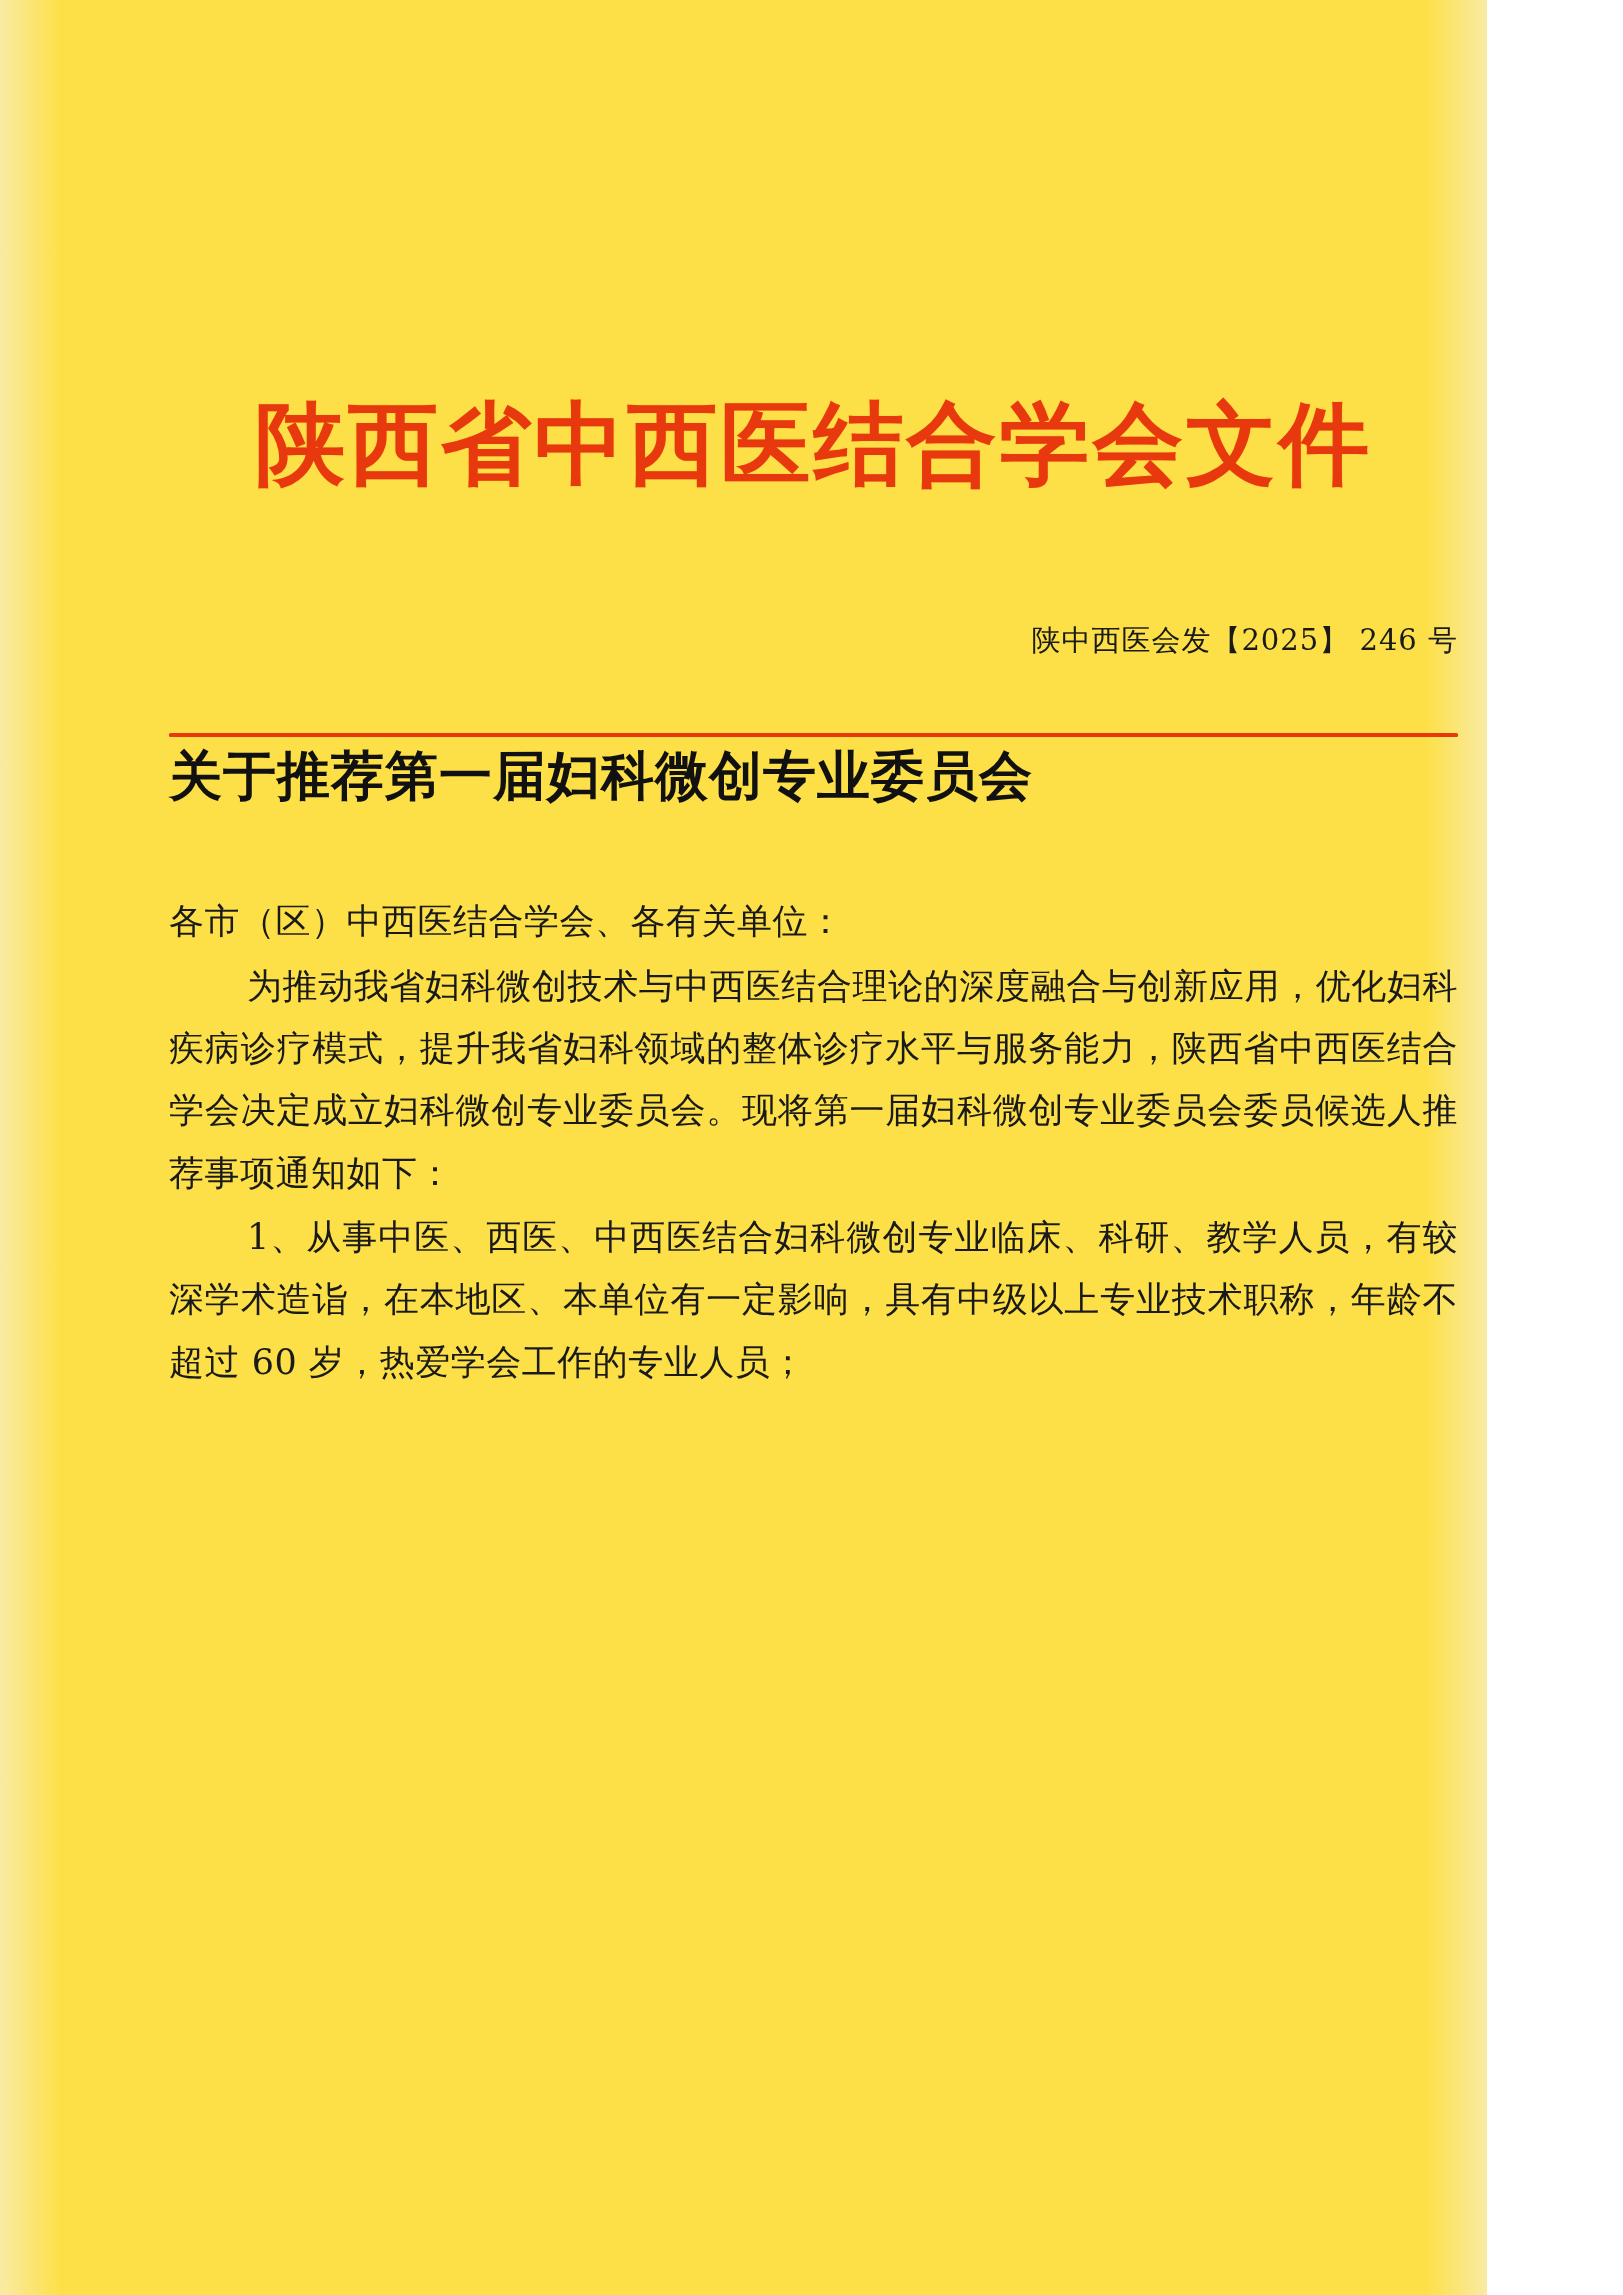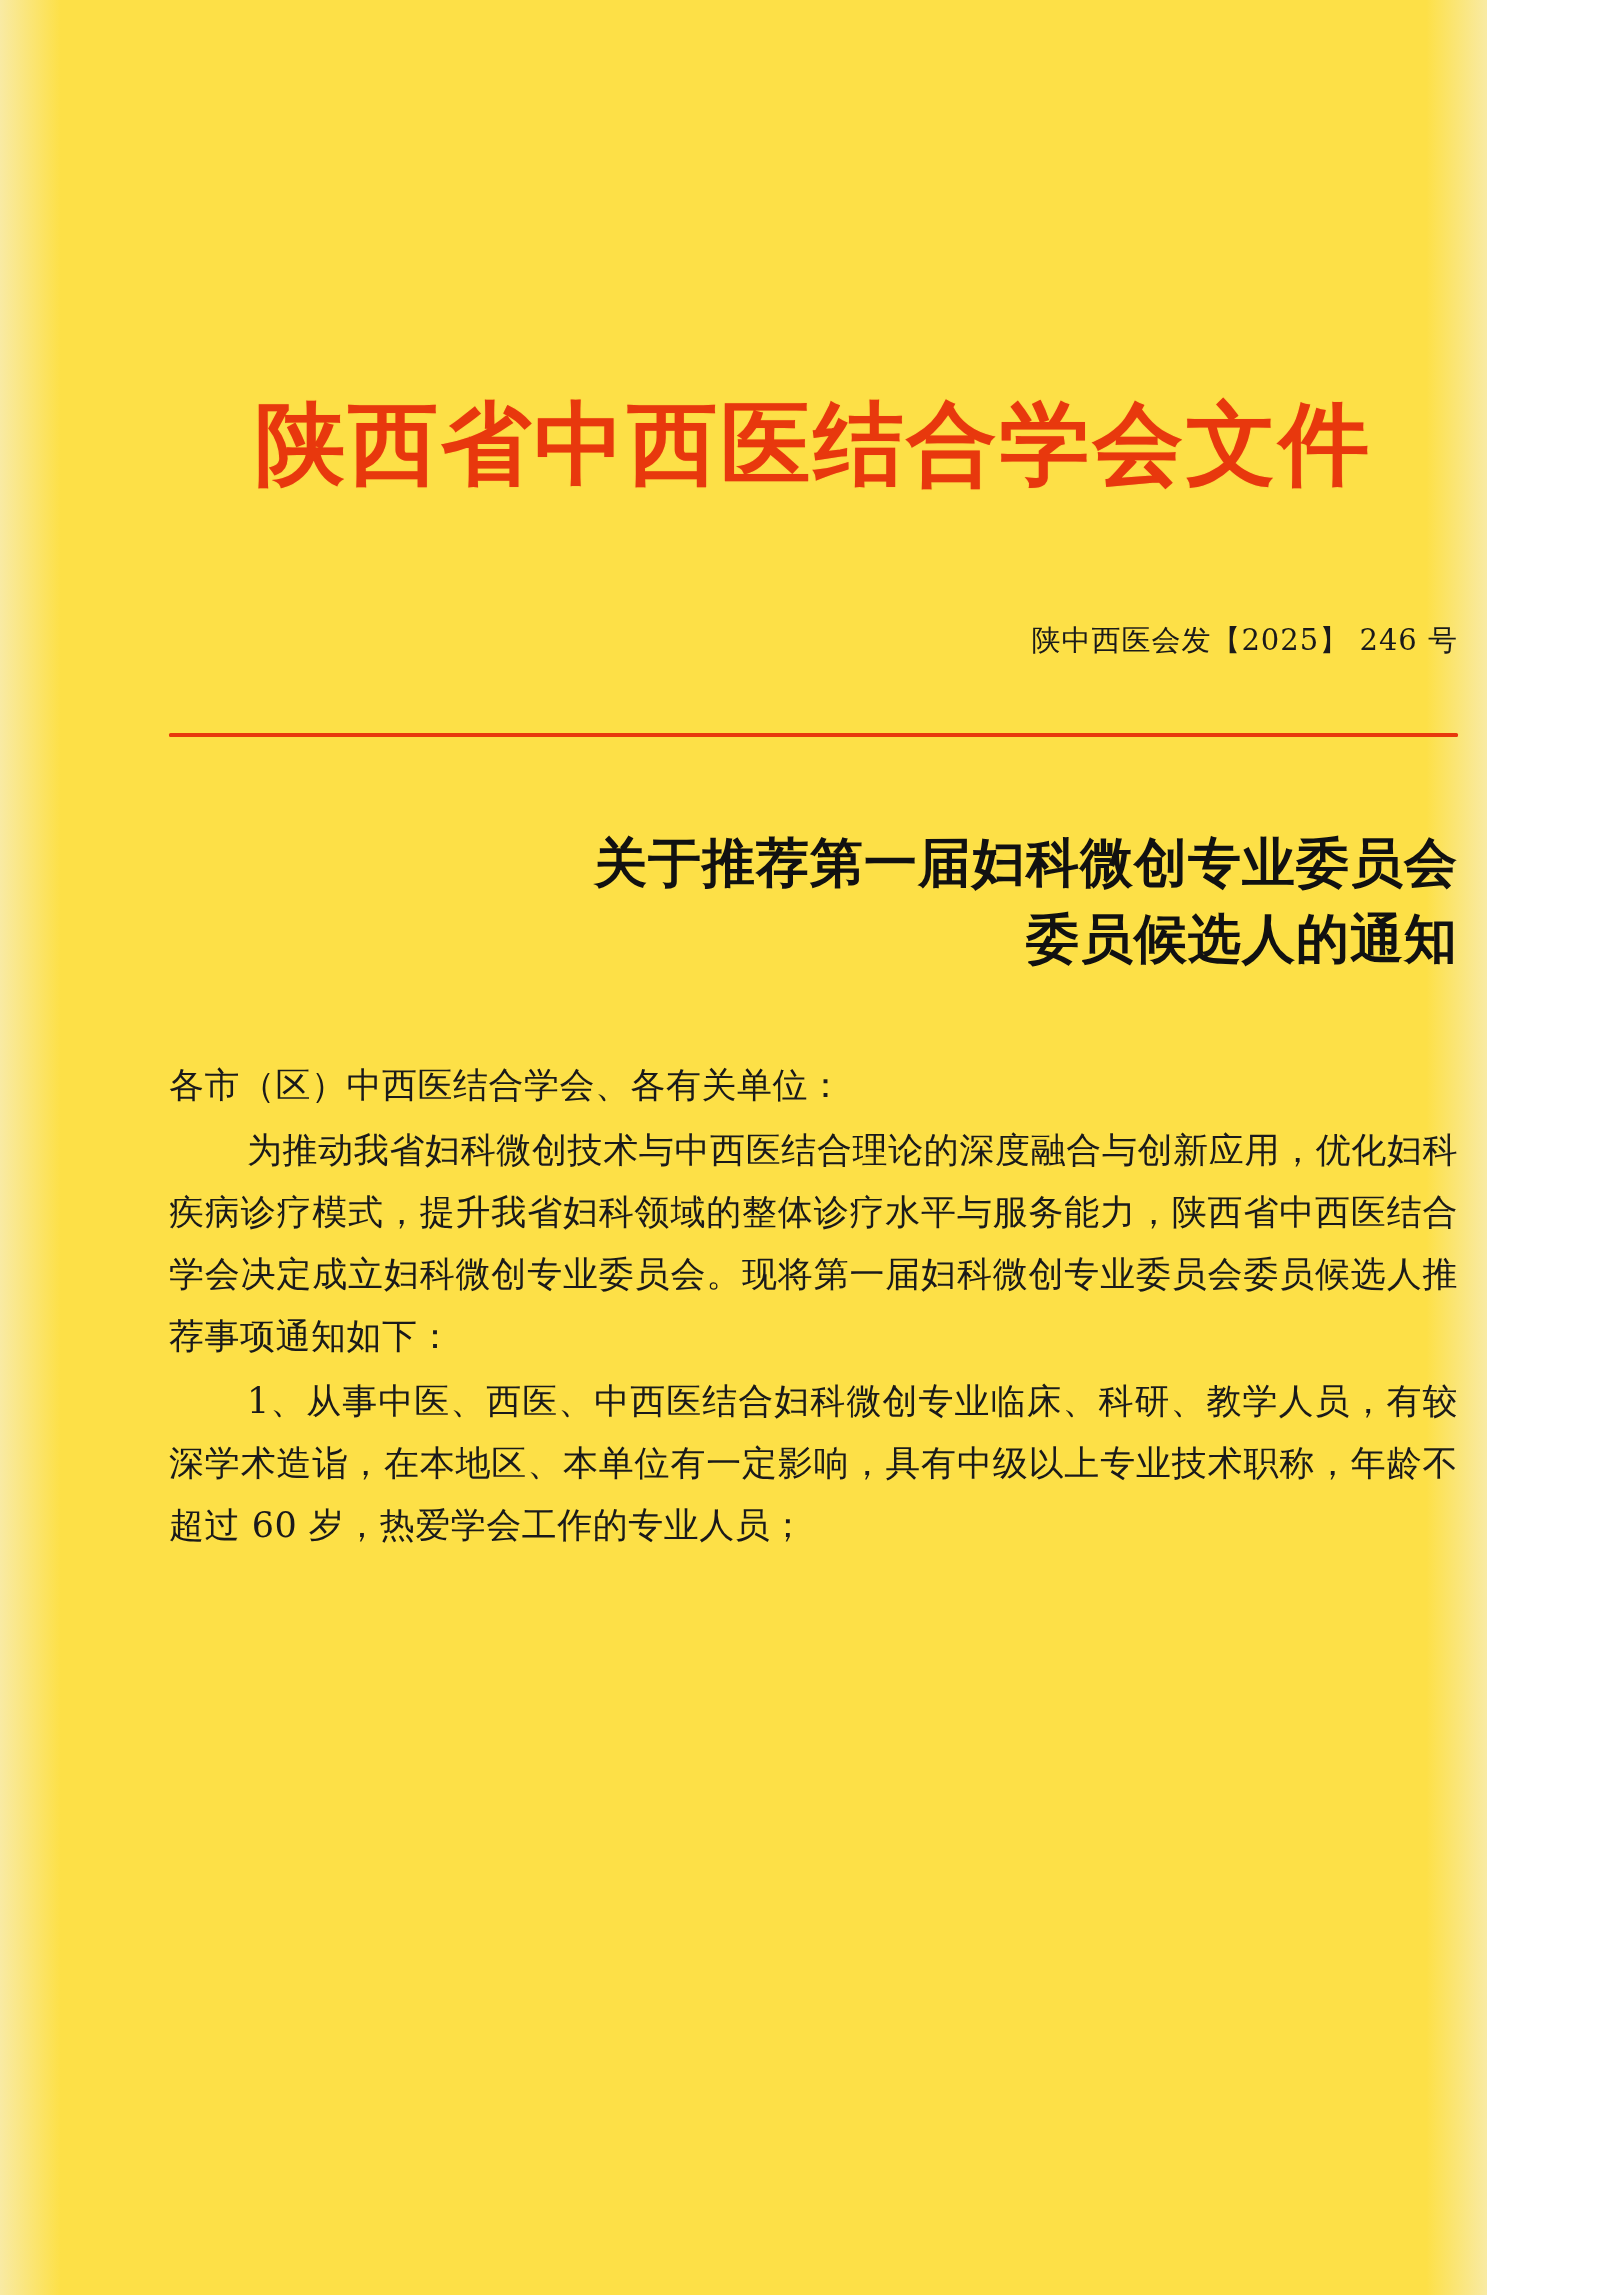--- a/index.html
+++ b/index.html
@@ -60,22 +60,21 @@
   .red-rule {
     margin-top: 72px;
     margin-left: 0px;
     width: 1289px;
     height: 3.6px;
     background: #e8380d;
     border-radius: 1.5px;
   }
 
   .subject {
-    margin-top: 87px;
-    text-align: right;
+    text-align: left;
     font-size: 53px;
     font-weight: 700;
     line-height: 1.45;
     letter-spacing: 1px;
     color: #111111;
     font-family: "DejaVu Serif", "Liberation Serif", serif;
   }
   .subject .line { display: block; }
 
   .body-block {
@@ -102,21 +101,20 @@
   <div class="content">
 
     <div class="doc-title">陕西省中西医结合学会文件</div>
 
     <div class="doc-number">陕中西医会发【2025】 246 号</div>
 
     <div class="red-rule"></div>
 
     <div class="subject">
       <span class="line">关于推荐第一届妇科微创专业委员会</span>
-      <span class="line">委员候选人的通知</span>
     </div>
 
     <div class="body-block">
       <p class="p-flush">各市（区）中西医结合学会、各有关单位：</p>
       <p class="p-indent">为推动我省妇科微创技术与中西医结合理论的深度融合与创新应用，优化妇科疾病诊疗模式，提升我省妇科领域的整体诊疗水平与服务能力，陕西省中西医结合学会决定成立妇科微创专业委员会。现将第一届妇科微创专业委员会委员候选人推荐事项通知如下：</p>
       <p class="p-indent">1、从事中医、西医、中西医结合妇科微创专业临床、科研、教学人员，有较深学术造诣，在本地区、本单位有一定影响，具有中级以上专业技术职称，年龄不超过 60 岁，热爱学会工作的专业人员；</p>
     </div>
 
   </div>
 </div>

